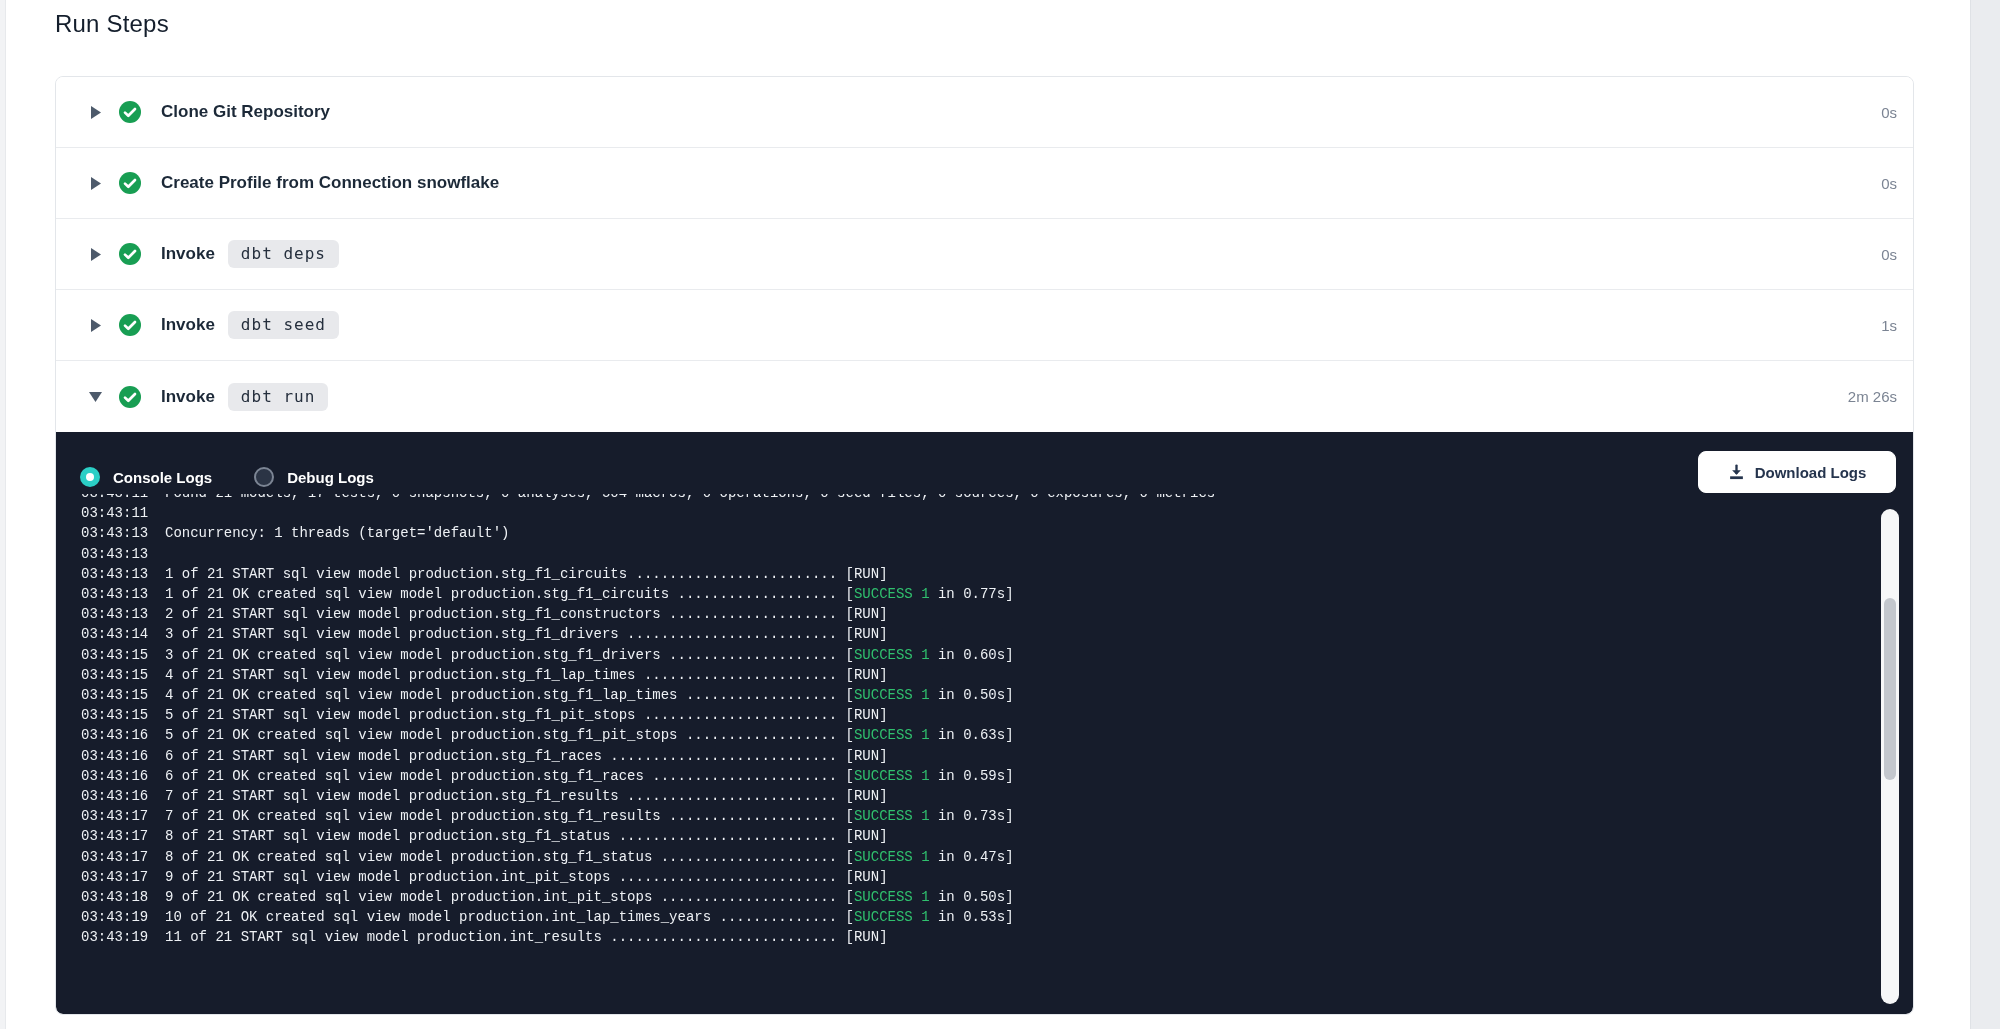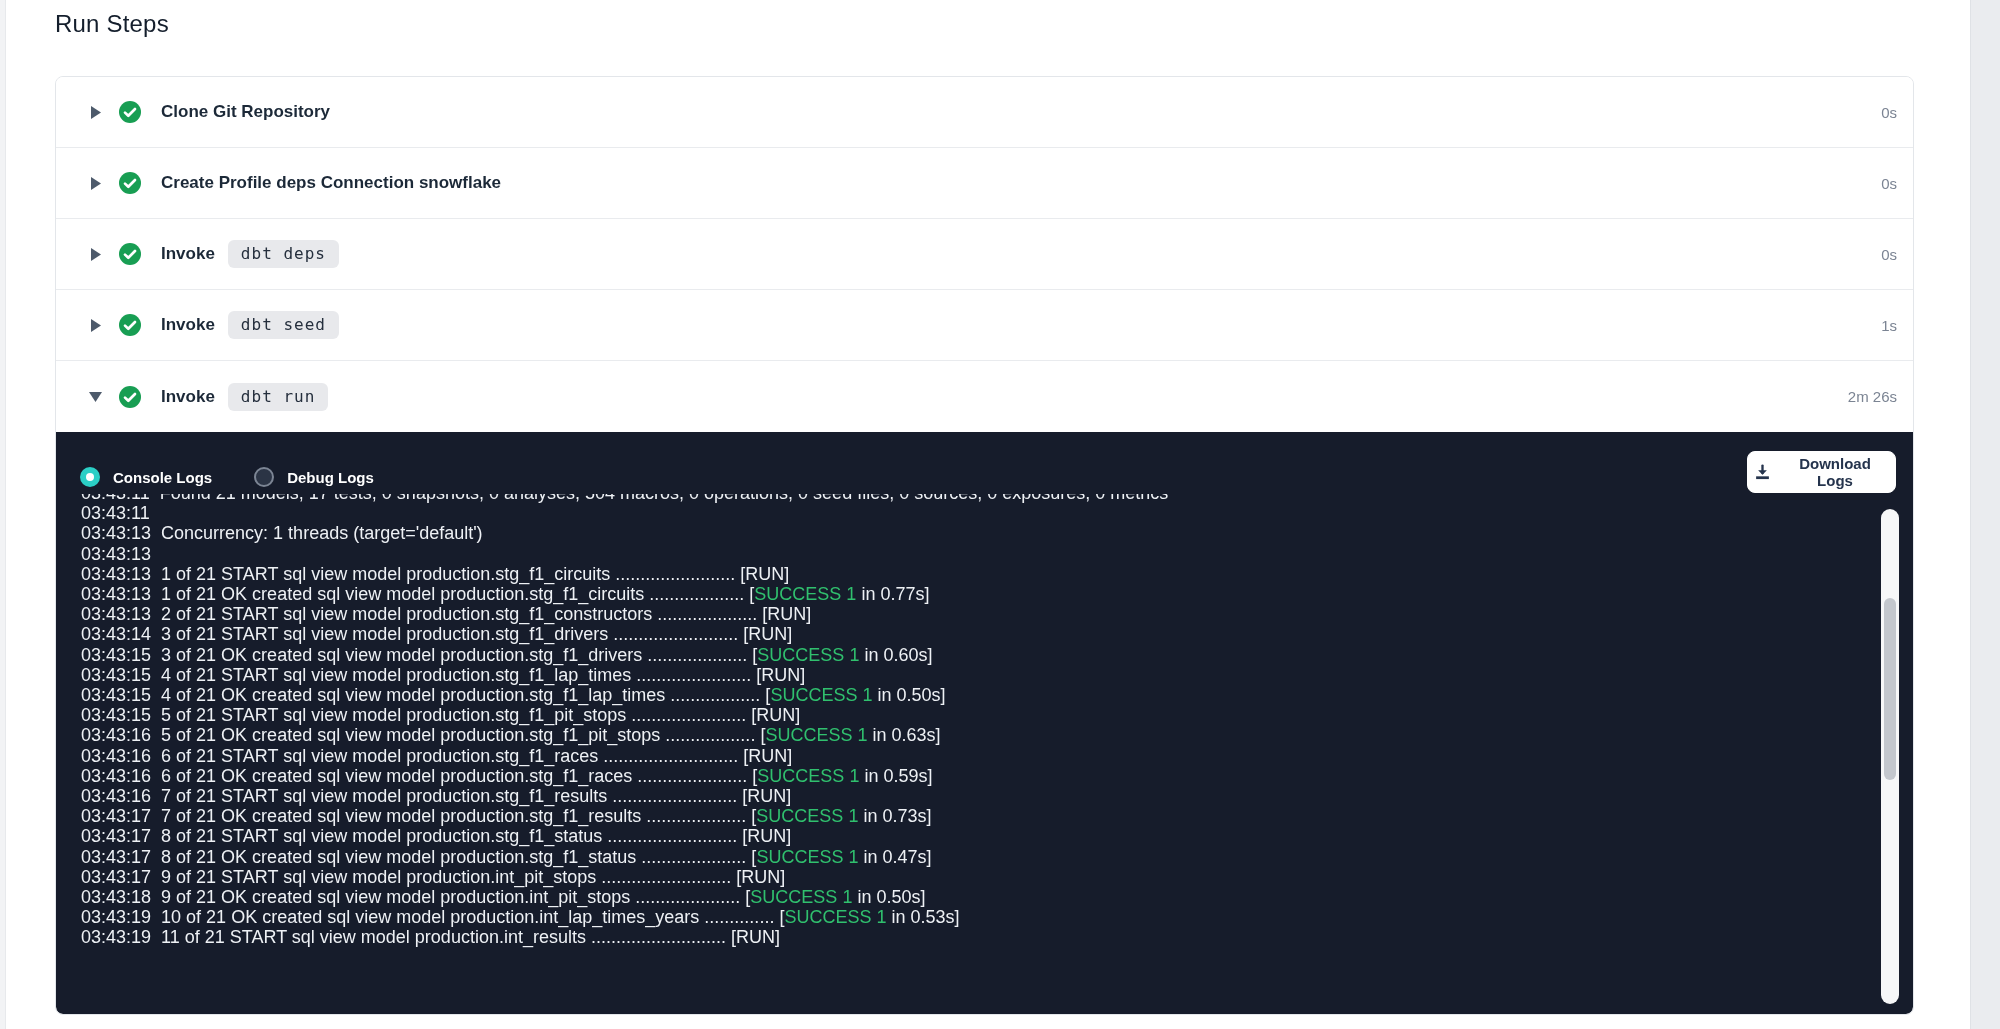--- a/index.html
+++ b/index.html
@@ -30,30 +30,30 @@
   
   .console{position:relative;height:582px;background:#161c2b;border-radius:0 0 7px 7px;}
   .console-controls{position:absolute;left:24px;top:35px;display:flex;align-items:center;gap:42px;}
   .radio-opt{display:flex;align-items:center;gap:13px;cursor:pointer;}
   .radio{width:20px;height:20px;border-radius:50%;box-sizing:border-box;position:relative;}
   .radio.on{background:#2bcfc6;}
   .radio.on .dot{position:absolute;left:6px;top:6px;width:8px;height:8px;border-radius:50%;background:#ffffff;}
   .radio.off{background:#2b3445;border:2px solid #7c8594;}
   .radio-label{color:#ffffff;font-size:15px;font-weight:700;}
   .dl-btn{
-    position:absolute;right:17px;top:19px;width:149px;height:42px;box-sizing:border-box;
+    position:absolute;right:17px;top:19px;width:198px;height:42px;box-sizing:border-box;
     background:#ffffff;border:1px solid #ffffff;border-radius:8px;cursor:pointer;
     display:flex;align-items:center;justify-content:center;gap:10px;
     font-family:"Liberation Sans",sans-serif;font-size:15px;font-weight:700;color:#25344d;
   }
   .log-viewport{position:absolute;left:25px;top:62px;right:60px;bottom:13px;overflow:hidden;}
   .log{margin-top:-11px;}
   .log-line{
-    white-space:pre;font-family:Liberation Sans, sans-serif;
-    font-size:18px;line-height:20.2px;color:#eef1f5;
+    white-space:pre;font-family:Liberation Mono, monospace;
+    font-size:14px;line-height:20.2px;color:#eef1f5;
   }
   .log-line .green{color:#30c06e;margin-top:36px;}
   .v-scrollbar{position:absolute;right:14px;top:77px;width:18px;height:495px;background:#f6f7f8;border-radius:9px;}
   .v-scrollbar .thumb{position:absolute;left:3px;top:89px;width:12px;height:182px;background:#c3c7cd;border-radius:6px;}
 </style>
 </head>
 <body>
 
 <div class="left-strip"></div>
 <div class="right-strip"></div>
@@ -83,21 +83,21 @@
       <svg width="10" height="13" viewBox="0 0 10 13">
           <polygon points="0,0 10,6.5 0,13" fill="#4d5a6b"></polygon>
         </svg>
     </span>
     <span class="check">
       <svg width="22" height="22" viewBox="0 0 22 22">
           <circle cx="11" cy="11" r="11" fill="#189e53"></circle>
           <path d="M6 11.6l3.3 3.2L16 8" stroke="#ffffff" stroke-width="2.7" fill="none" stroke-linecap="round" stroke-linejoin="round"></path>
         </svg>
     </span>
-    <span class="step-label">Create Profile deps Connection snowflake</span>
+    <span class="step-label">Create Profile from Connection snowflake</span>
     <span class="duration">0s</span>
   </div>
 
   <div class="step-row">
     <span class="chev">
       <svg width="10" height="13" viewBox="0 0 10 13">
           <polygon points="0,0 10,6.5 0,13" fill="#4d5a6b"></polygon>
         </svg>
     </span>
     <span class="check">

